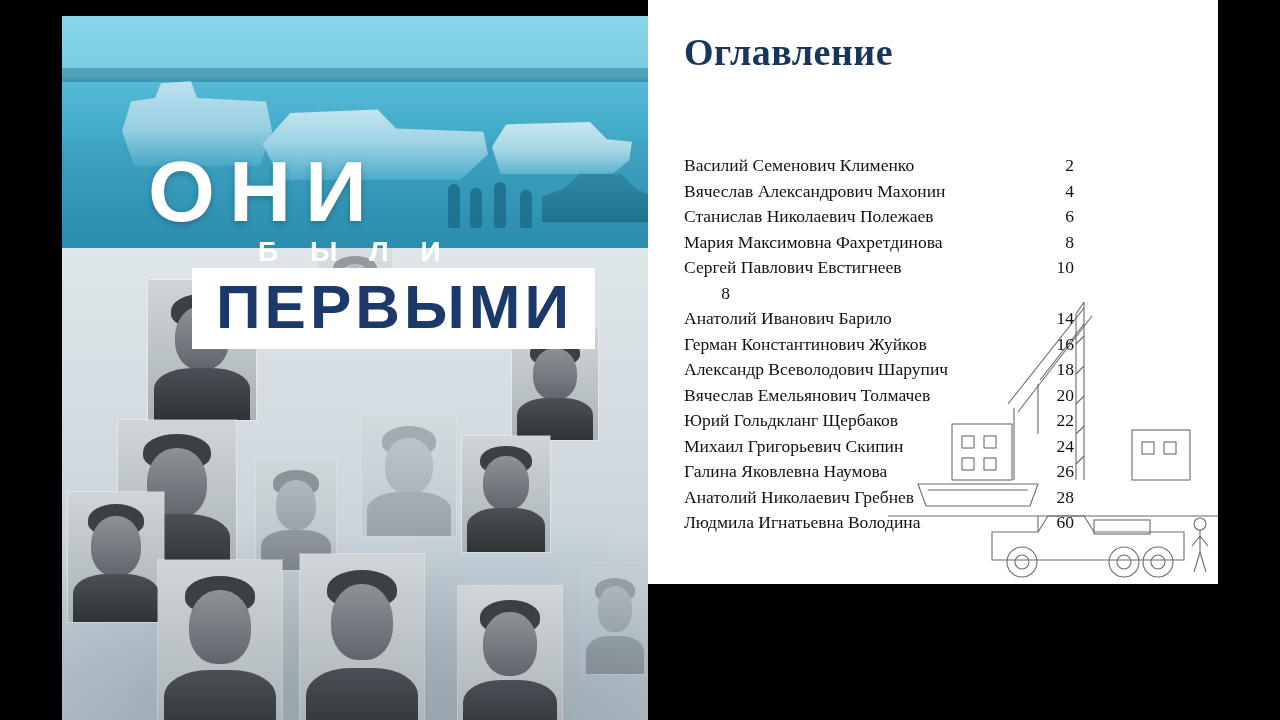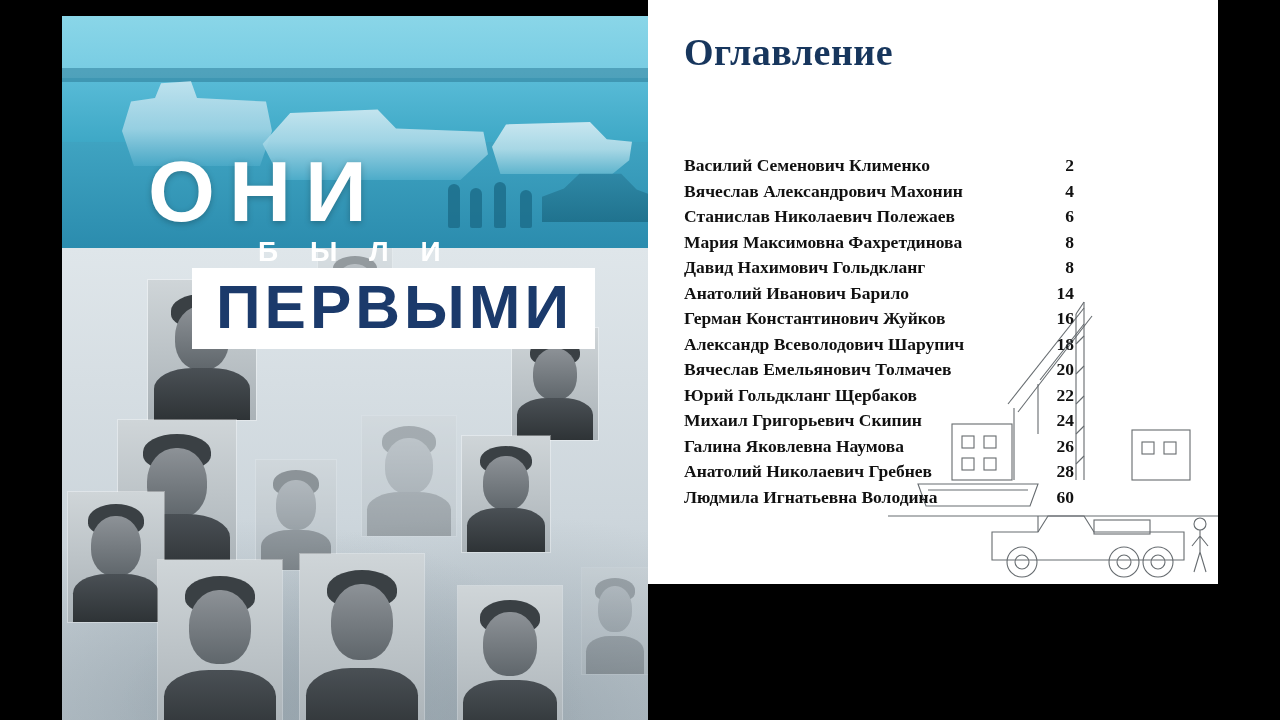--- a/index.html
+++ b/index.html
@@ -184,21 +184,20 @@
     width:430px;
     font-family:"Liberation Serif", serif;
     font-size:19px;
     line-height:1.35;
     color:#1a1a1a;
   }
   .toc {
     position:absolute;
     left:36px; top:155px;
     width:390px;
-    font-weight:bold;
   }
   .toc-row {
     display:flex;
     align-items:baseline;
     height:25.5px;
     font-family:"Liberation Serif", serif;
     font-size:17.5px;
     color:#111111;
   }
   .toc-name { flex:1 1 auto; white-space:nowrap; }
@@ -348,21 +347,24 @@
         </div>
         <div class="toc-row">
           <span class="toc-name">Станислав Николаевич Полежаев</span>
           <span class="toc-page">6</span>
         </div>
         <div class="toc-row">
           <span class="toc-name">Мария Максимовна Фахретдинова</span>
           <span class="toc-page">8</span>
         </div>
         <div class="toc-row">
-          <span class="toc-name">Давид Нахимович Гольдкланг</span>
+          <span class="toc-name">Сергей Павлович Евстигнеев</span>
+          <span class="toc-page">10</span>
+        </div>
+        <div class="toc-row">
           <span class="toc-page">8</span>
         </div>
         <div class="toc-row">
           <span class="toc-name">Анатолий Иванович Барило</span>
           <span class="toc-page">14</span>
         </div>
         <div class="toc-row">
           <span class="toc-name">Герман Константинович Жуйков</span>
           <span class="toc-page">16</span>
         </div>

